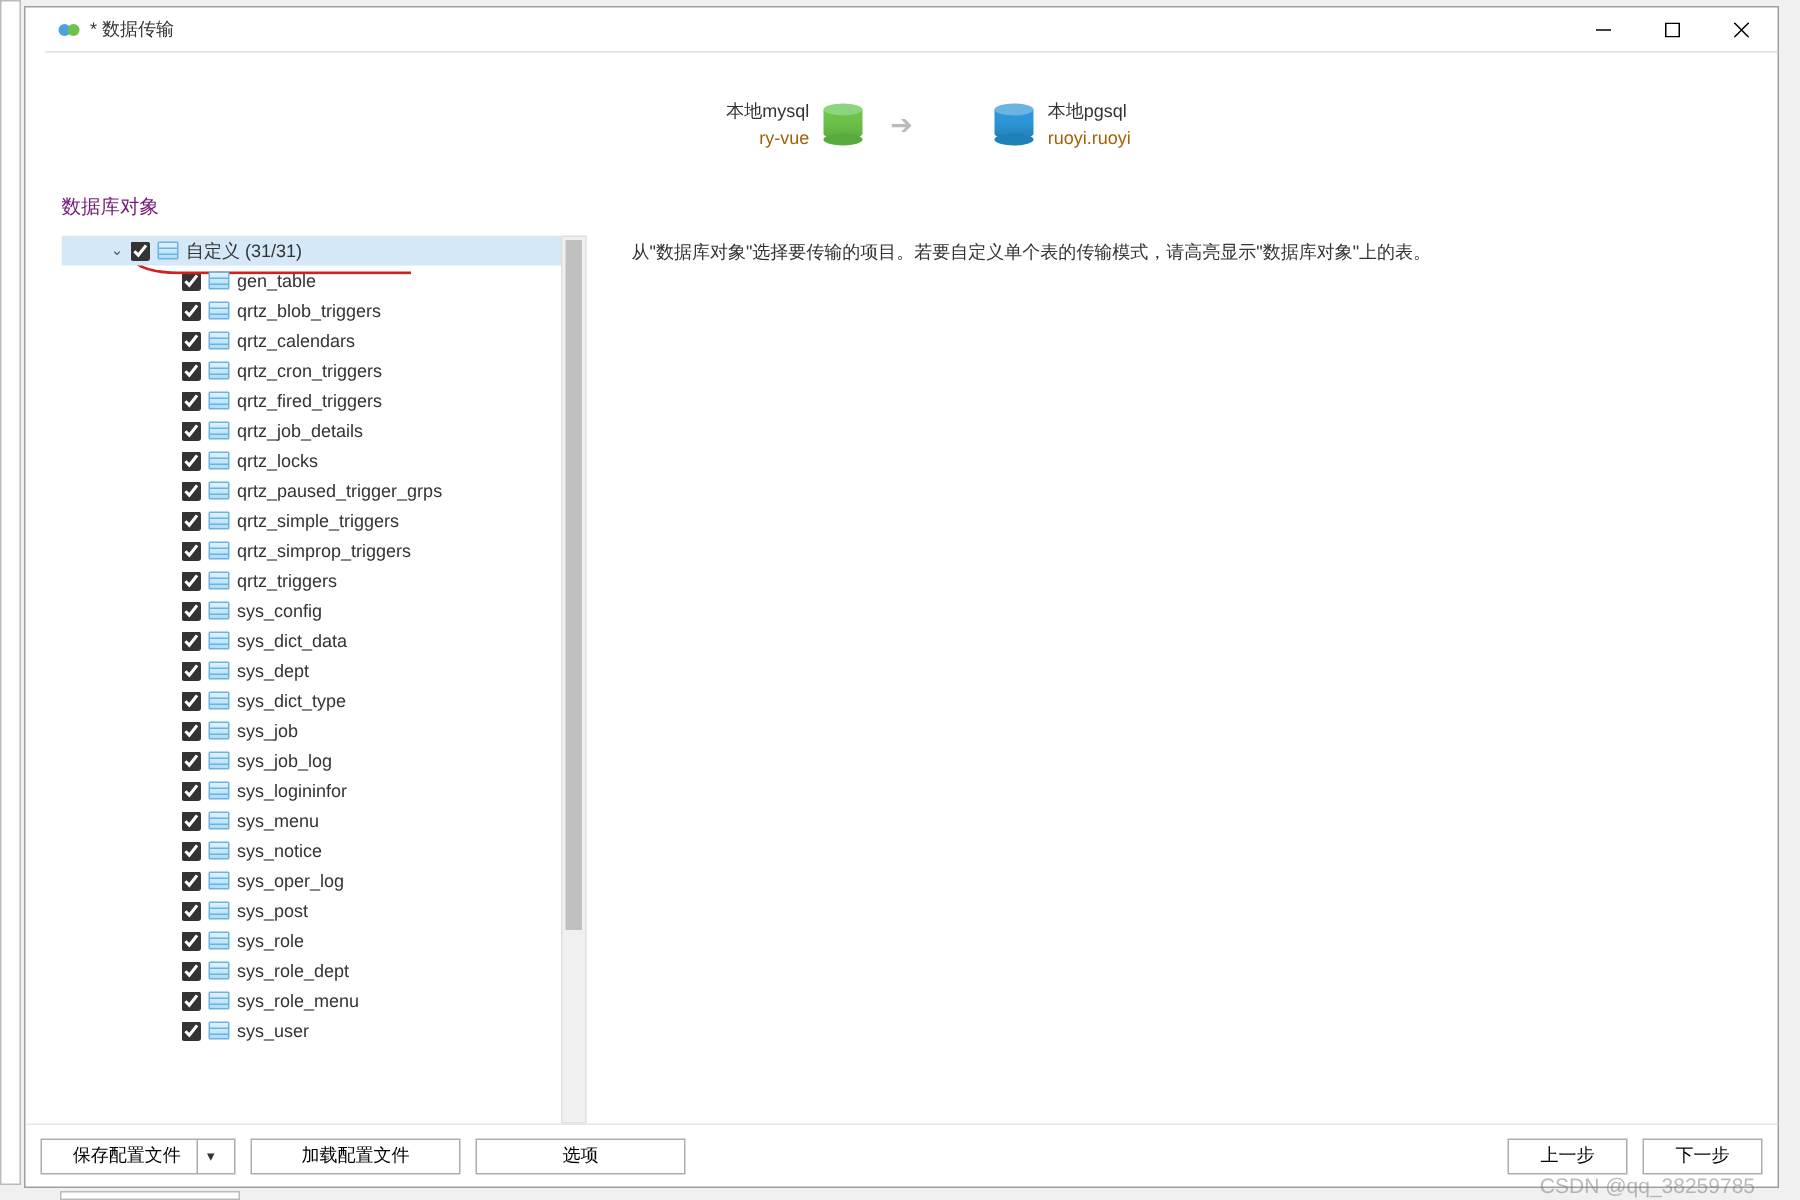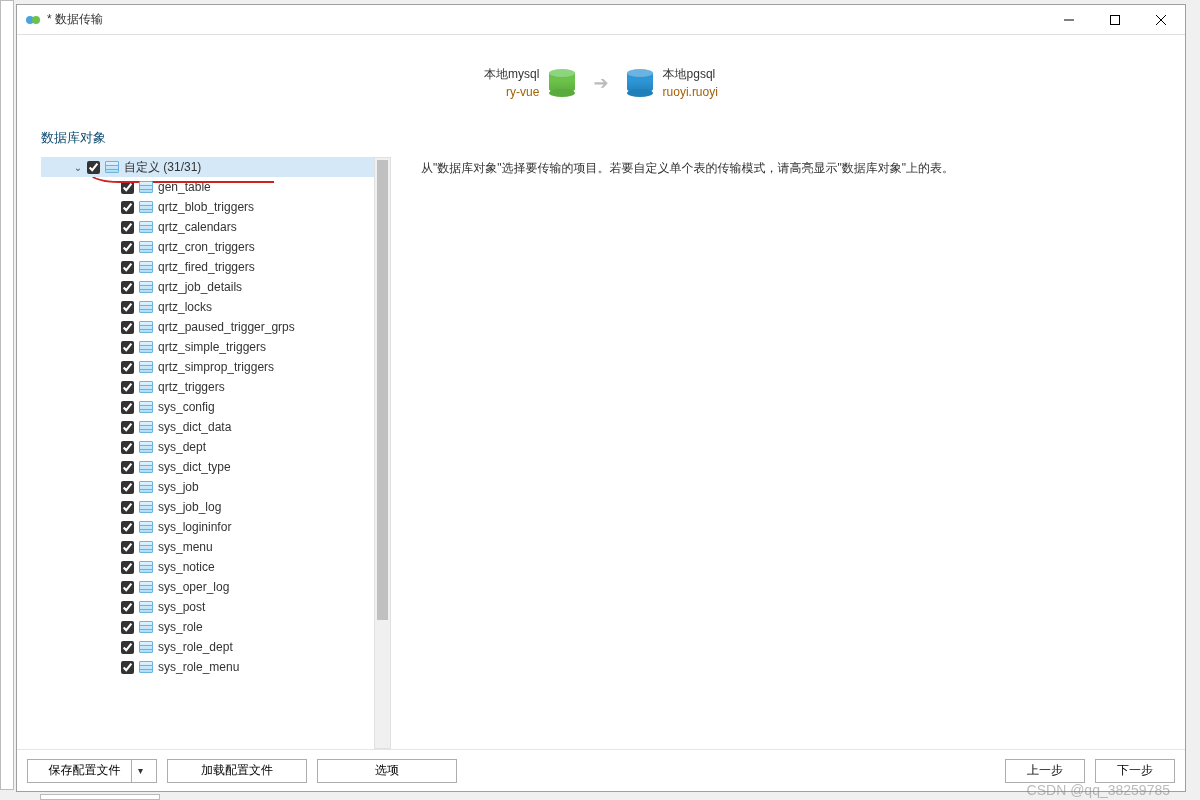--- a/index.html
+++ b/index.html
@@ -1,42 +1,42 @@
 <!DOCTYPE html>
 <html><head>
   <meta charset="utf-8">
   <style>
     * { box-sizing: border-box; margin: 0; padding: 0; }
     body { font-family: "Microsoft YaHei", "Segoe UI", sans-serif; font-size: 12px; background: #f0f0f0; color: #333; width: 1200px; height: 800px; overflow: hidden; position: relative; }
     .window { position: absolute; top: 4px; left: 16px; right: 14px; bottom: 8px; background: #fff; border: 1px solid #9f9f9f; display: flex; flex-direction: column; }
-    .titlebar { height: 30px; display: flex; align-items: center; padding: 0 1px 0 8px; border-bottom: 1px solid #e0e0e0; }
+    .titlebar { height: 30px; display: flex; align-items: center; padding: 0 1px 0 8px; border-bottom: 1px solid #e0e0e0; margin-left: 13px; }
     .titlebar .app-icon { width: 16px; height: 16px; margin-right: 6px; display: flex; align-items: center; justify-content: center; }
     .titlebar .title-text { flex: 1; font-size: 12px; color: #333; }
     .win-controls { display: flex; height: 100%; }
     .win-btn { width: 46px; height: 100%; display: flex; align-items: center; justify-content: center; cursor: pointer; }
     .win-btn svg, .win-btn span { pointer-events: none; }
     
     .transfer-header { display: flex; align-items: center; justify-content: center; padding: 30px 0 20px 0; gap: 14px; }
-    .db-block { display: flex; align-items: center; gap: 10px; }
+    .db-block { display: flex; align-items: center; gap: 10px; margin-left: 36px; }
     .db-text { display: flex; flex-direction: column; line-height: 1.5; font-size: 12px; }
     .db-text .line2 { color: #a16207; }
     .db-text.left { text-align: right; align-items: flex-end; }
     .db-cyl { width: 26px; height: 28px; position: relative; }
     .db-cyl .top { position: absolute; top: 0; left: 0; width: 26px; height: 8px; border-radius: 50%; }
     .db-cyl .body { position: absolute; top: 4px; left: 0; width: 26px; height: 20px; border-radius: 0 0 13px 13px / 0 0 4px 4px; }
     .db-cyl .bot { position: absolute; bottom: 0; left: 0; width: 26px; height: 8px; border-radius: 50%; }
     .green .top { background: #8cd47e; }
     .green .body { background: linear-gradient(#6cc24a 40%, #5aab3d); }
     .green .bot { background: #5aab3d; }
     .blue .top { background: #6bb3e0; }
     .blue .body { background: linear-gradient(#2e96d6 40%, #1f7fb8); }
     .blue .bot { background: #1f7fb8; }
     .arrow { color: #bbb; font-size: 18px; padding: 0 4px; }
     
-    .section-title { color: #0c4a6e; font-size: 13px; padding: 8px 24px 10px 24px; }
+    .section-title { color: #701a75; font-size: 13px; padding: 8px 24px 10px 24px; }
     
     .content { flex: 1; display: flex; min-height: 0; padding: 0 24px; gap: 30px; }
     .tree-wrap { width: 350px; position: relative; display: flex; }
     .tree { flex: 1; border: none; overflow-y: hidden; position: relative; }
     .scrollbar { width: 17px; background: #f0f0f0; border: 1px solid #e0e0e0; position: relative; }
     .scrollbar .thumb { position: absolute; top: 2px; left: 2px; right: 2px; height: 78%; background: #c0c0c0; border-radius: 0; }
     
     .tree-row { height: 20px; display: flex; align-items: center; padding-left: 30px; cursor: pointer; white-space: nowrap; }
     .tree-row.root { padding-left: 30px; background: #d4e8f8; position: relative; }
     .tree-row.child { padding-left: 80px; }
@@ -303,20 +303,27 @@
               <span class="tbl-icon"></span>
             </span>
             <span class="row-label">sys_role_dept</span>
           </div>
           <div class="tree-row child">
             <input type="checkbox" checked="" style="">
             <span class="row-icon">
               <span class="tbl-icon"></span>
             </span>
             <span class="row-label">sys_role_menu</span>
+          </div>
+          <div class="tree-row child">
+            <input type="checkbox" checked="" style="">
+            <span class="row-icon">
+              <span class="tbl-icon"></span>
+            </span>
+            <span class="row-label">sys_user</span>
           </div>
         </div>
       <div class="scrollbar">
           <div class="thumb"></div>
         </div>
     </div>
     <div class="desc">从"数据库对象"选择要传输的项目。若要自定义单个表的传输模式，请高亮显示"数据库对象"上的表。</div>
   </div>
 
   <div class="button-bar">

